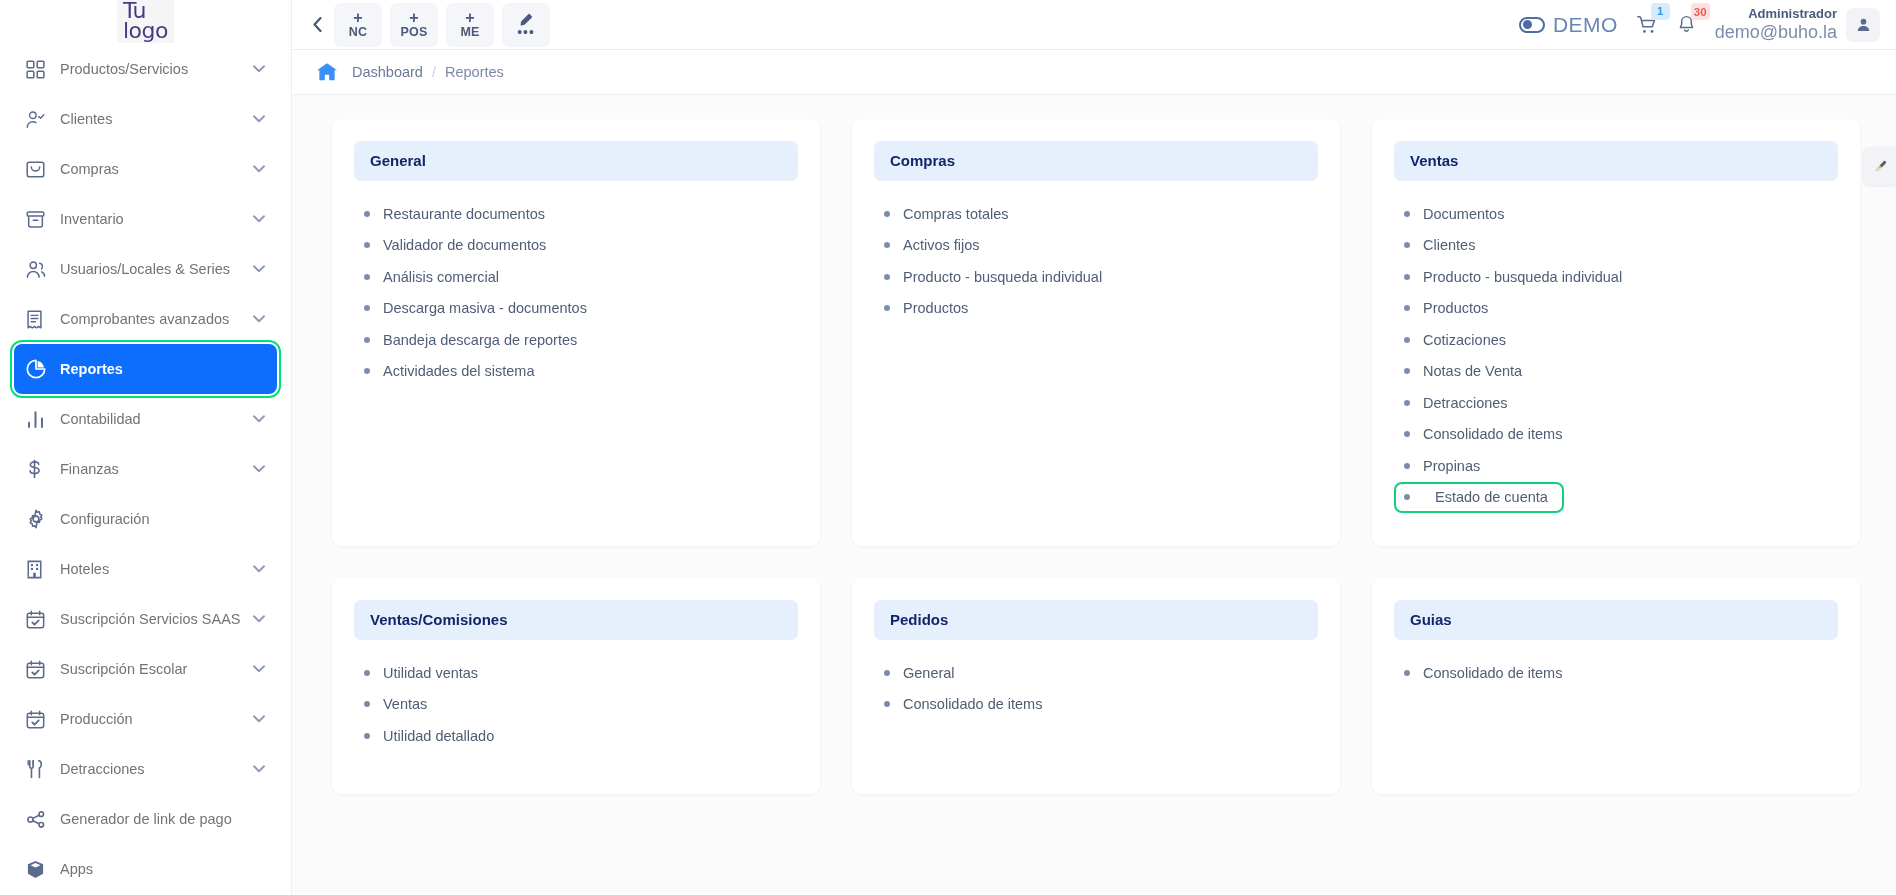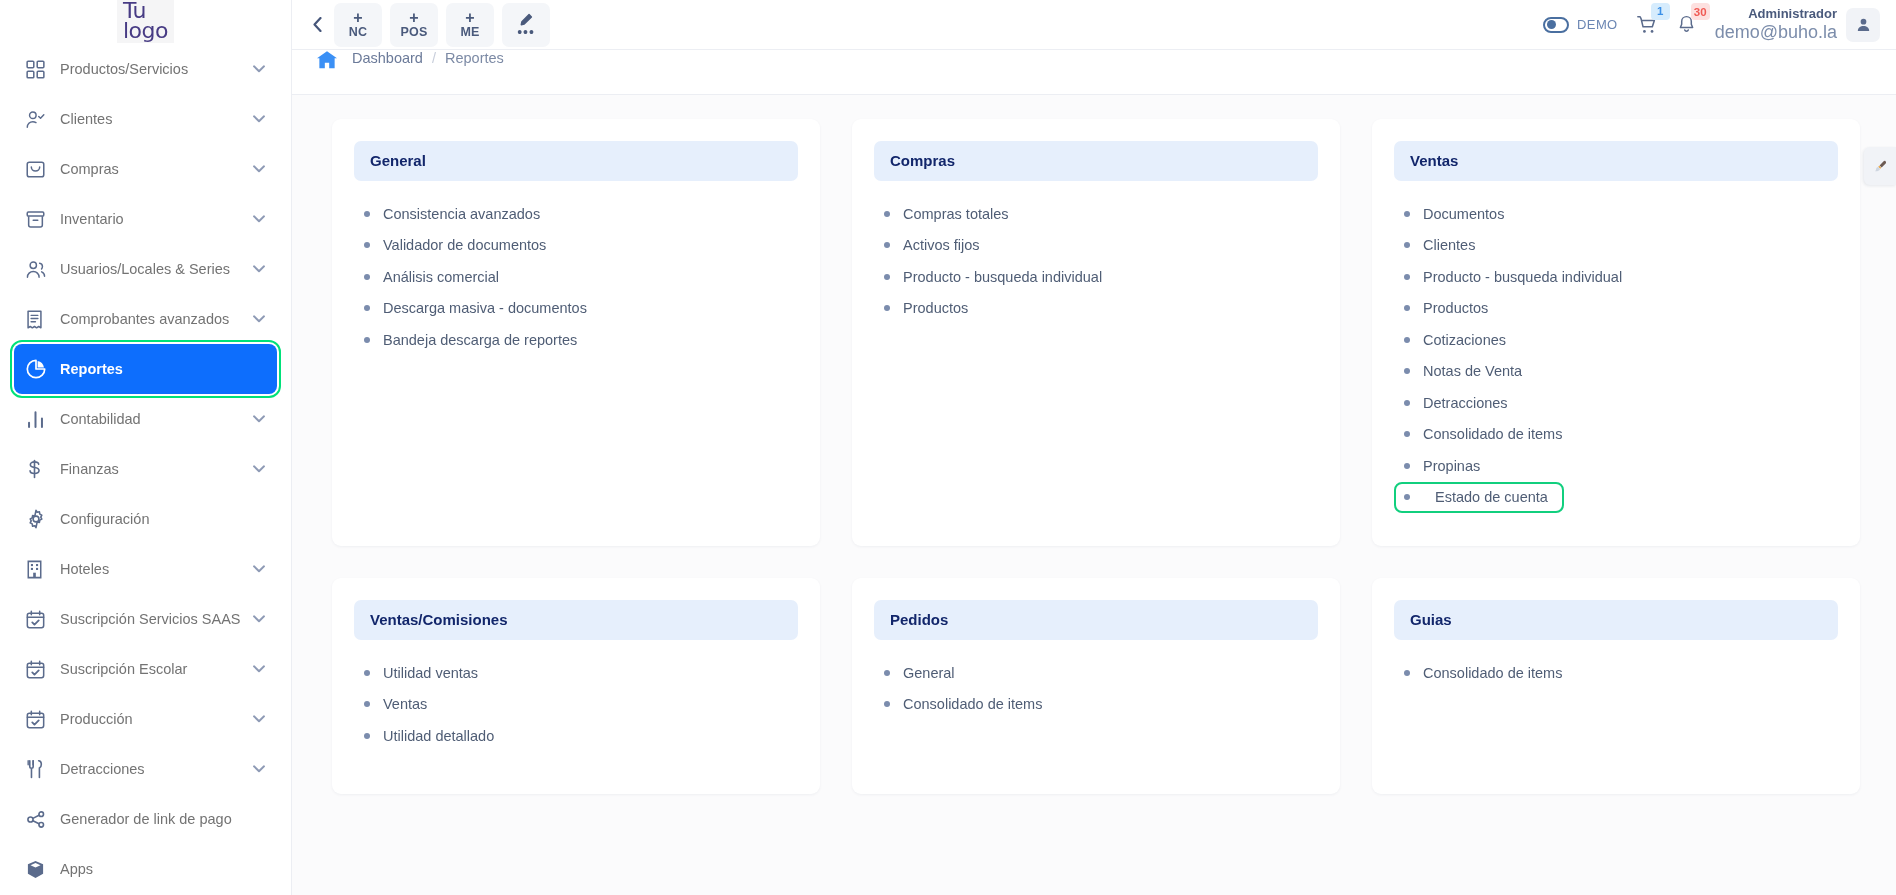--- a/index.html
+++ b/index.html
@@ -138,21 +138,21 @@
     display: block;
   }
   .demo-toggle .tg::after {
     content: "";
     position: absolute;
     left: 1.5px; top: 1.5px;
     width: 9px; height: 9px;
     border-radius: 50%;
     background: #4a6fa0;
   }
-  .demo-toggle .dlbl { font-size: 13px; color: #6b86b3; letter-spacing: 0.4px; }
+  .demo-toggle .dlbl { font-size: 21px; color: #6b86b3; letter-spacing: 0.4px; }
   .icon-badge-wrap { position: relative; cursor: pointer; display: flex; align-items: center; }
   .badge {
     position: absolute;
     top: -11px; left: 15px;
     min-width: 19px; height: 17px;
     border-radius: 4px;
     font-size: 11.5px;
     font-weight: bold;
     display: flex; align-items: center; justify-content: center;
     padding: 0 3px;
@@ -171,21 +171,21 @@
     background: #f1f3f7;
     border-radius: 7px;
     display: flex; align-items: center; justify-content: center;
     color: #5b6b8c;
   }
 
   
   .crumbbar {
     height: 45px; min-height: 45px;
     background: #ffffff;
-    display: flex; align-items: flex-start;
+    display: flex; align-items: center;
     padding: 0 0 0 24px;
     border-bottom: 1px solid #eceef3;
     gap: 14px;
   }
   .home-ic { display: flex; align-items: center; color: #3b90f5; cursor: pointer; }
   .crumbs { display: flex; align-items: center; gap: 9px; font-size: 14.5px; }
   .crumbs a { color: #6b7a99; text-decoration: none; cursor: pointer; }
   .crumbs .sep { color: #c8cedb; }
   .crumbs .cur { color: #7c8aa5; }
 
@@ -603,37 +603,41 @@
         </div>
     </div>
 
     <div class="content">
       <div class="grid" id="cards-grid">
           <div class="card tall">
             <div class="card-head"><span>General</span></div>
             <ul class="card-list">
               <li class="">
                 <span class="dot"></span>
-                <span class="txt">Consistencia avanzados</span>
+                <span class="txt">Restaurante documentos</span>
               </li>
               <li class="">
                 <span class="dot"></span>
                 <span class="txt">Validador de documentos</span>
               </li>
               <li class="">
                 <span class="dot"></span>
                 <span class="txt">Análisis comercial</span>
               </li>
               <li class="">
                 <span class="dot"></span>
                 <span class="txt">Descarga masiva - documentos</span>
               </li>
               <li class="">
                 <span class="dot"></span>
                 <span class="txt">Bandeja descarga de reportes</span>
+              </li>
+              <li class="">
+                <span class="dot"></span>
+                <span class="txt">Actividades del sistema</span>
               </li>
             </ul>
           </div>
           <div class="card tall">
             <div class="card-head"><span>Compras</span></div>
             <ul class="card-list">
               <li class="">
                 <span class="dot"></span>
                 <span class="txt">Compras totales</span>
               </li>

